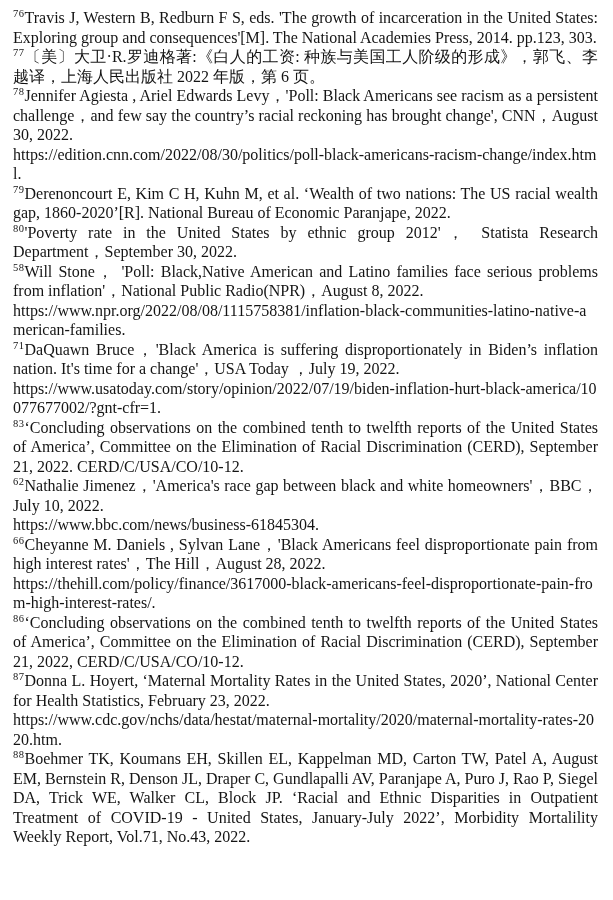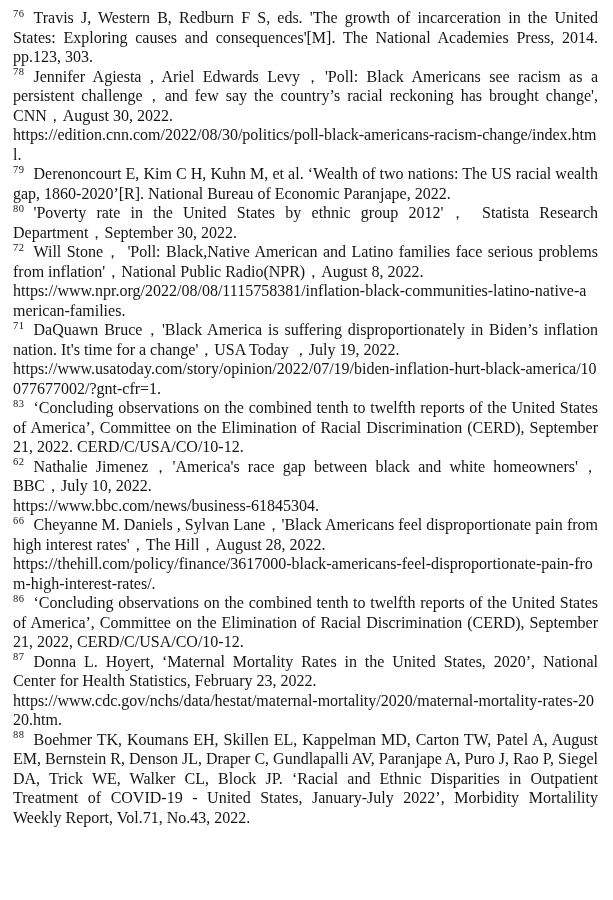--- a/index.html
+++ b/index.html
@@ -17,36 +17,36 @@
     line-height: 19.5px;
   }
   .footnote {
     margin: 0;
     text-align: justify;
   }
   .fn-num {
     font-size: 10.5px;
     line-height: 0;
     vertical-align: super;
-    margin-right: 9px;
     letter-spacing: 0.5px;
   }
   .seg-italic { }
   .seg-url { word-break: break-all; }
 </style>
 </head>
 <body>
 
 <div class="page">
   <div>
-      <p class="footnote"><sup class="fn-num">76</sup><span>Travis J, Western B, Redburn F S, eds. 'The growth of incarceration in the United States: Exploring causes and consequences'[M]. </span><span class="seg-italic">The National Academies Press</span><span>, 2014. pp.123, 303.</span></p>
+      <p class="footnote"><sup class="fn-num">76</sup><span>Travis J, Western B, Redburn F S, eds. 'The growth of incarceration in the United States: Exploring group and consequences'[M]. </span><span class="seg-italic">The National Academies Press</span><span>, 2014. pp.123, 303.</span></p>
+      <p class="footnote"><sup class="fn-num">77</sup><span>〔美〕大卫·R.罗迪格著:《白人的工资: 种族与美国工人阶级的形成》，郭飞、李越译，上海人民出版社 2022 年版，第 6 页。</span></p>
       <p class="footnote"><sup class="fn-num">78</sup><span>Jennifer Agiesta , Ariel Edwards Levy，'Poll: Black Americans see racism as a persistent challenge，and few say the country’s racial reckoning has brought change', </span><span class="seg-italic">CNN</span><span>，August 30, 2022.</span><br><span class="seg-url">https://edition.cnn.com/2022/08/30/politics/poll-black-americans-racism-change/index.html.</span></p>
       <p class="footnote"><sup class="fn-num">79</sup><span>Derenoncourt E, Kim C H, Kuhn M, et al. ‘Wealth of two nations: The US racial wealth gap, 1860-2020’[R]. </span><span class="seg-italic">National Bureau of Economic Paranjape</span><span>, 2022.</span></p>
       <p class="footnote"><sup class="fn-num">80</sup><span>'Poverty rate in the United States by ethnic group 2012'， </span><span class="seg-italic">Statista Research Department</span><span>，September 30, 2022.</span><br></p>
-      <p class="footnote"><sup class="fn-num">72</sup><span>Will Stone， 'Poll: Black,Native American and Latino families face serious problems from inflation'，</span><span class="seg-italic">National Public Radio(NPR)</span><span>，August 8, 2022.</span><br><span class="seg-url">https://www.npr.org/2022/08/08/1115758381/inflation-black-communities-latino-native-american-families.</span></p>
+      <p class="footnote"><sup class="fn-num">58</sup><span>Will Stone， 'Poll: Black,Native American and Latino families face serious problems from inflation'，</span><span class="seg-italic">National Public Radio(NPR)</span><span>，August 8, 2022.</span><br><span class="seg-url">https://www.npr.org/2022/08/08/1115758381/inflation-black-communities-latino-native-american-families.</span></p>
       <p class="footnote"><sup class="fn-num">71</sup><span>DaQuawn Bruce，'Black America is suffering disproportionately in Biden’s inflation nation. It's time for a change'，</span><span class="seg-italic">USA Today </span><span>，July 19, 2022.</span><br><span class="seg-url">https://www.usatoday.com/story/opinion/2022/07/19/biden-inflation-hurt-black-america/10077677002/?gnt-cfr=1.</span></p>
       <p class="footnote"><sup class="fn-num">83</sup><span>‘Concluding observations on the combined tenth to twelfth reports of the United States of America’, </span><span class="seg-italic">Committee on the Elimination of Racial Discrimination (CERD),</span><span> September 21, 2022. </span><span class="seg-italic">CERD/C/USA/CO/10-12.</span></p>
       <p class="footnote"><sup class="fn-num">62</sup><span>Nathalie Jimenez，'America's race gap between black and white homeowners'，</span><span class="seg-italic">BBC</span><span>，July 10, 2022.</span><br><span class="seg-url">https://www.bbc.com/news/business-61845304.</span></p>
       <p class="footnote"><sup class="fn-num">66</sup><span>Cheyanne M. Daniels , Sylvan Lane，'Black Americans feel disproportionate pain from high interest rates'，</span><span class="seg-italic">The Hill</span><span>，August 28, 2022.</span><br><span class="seg-url">https://thehill.com/policy/finance/3617000-black-americans-feel-disproportionate-pain-from-high-interest-rates/.</span></p>
       <p class="footnote"><sup class="fn-num">86</sup><span>‘Concluding observations on the combined tenth to twelfth reports of the United States of America’, </span><span class="seg-italic">Committee on the Elimination of Racial Discrimination (CERD),</span><span> September 21, 2022, </span><span class="seg-italic">CERD/C/USA/CO/10-12.</span></p>
       <p class="footnote"><sup class="fn-num">87</sup><span>Donna L. Hoyert, ‘Maternal Mortality Rates in the United States, 2020’, </span><span class="seg-italic">National Center for Health Statistics,</span><span>  February 23, 2022.</span><br><span class="seg-url">https://www.cdc.gov/nchs/data/hestat/maternal-mortality/2020/maternal-mortality-rates-2020.htm.</span></p>
       <p class="footnote"><sup class="fn-num">88</sup><span>Boehmer TK, Koumans EH, Skillen EL, Kappelman MD, Carton TW, Patel A, August EM, Bernstein R, Denson JL, Draper C, Gundlapalli AV, Paranjape A, Puro J, Rao P, Siegel DA, Trick WE, Walker CL, Block JP. ‘Racial and Ethnic Disparities in Outpatient Treatment of COVID-19 - United States, January-July 2022’, </span><span class="seg-italic">Morbidity Mortalility Weekly Report,</span><span> Vol.71, No.43, 2022.</span></p>
     </div>
 </div>
 

